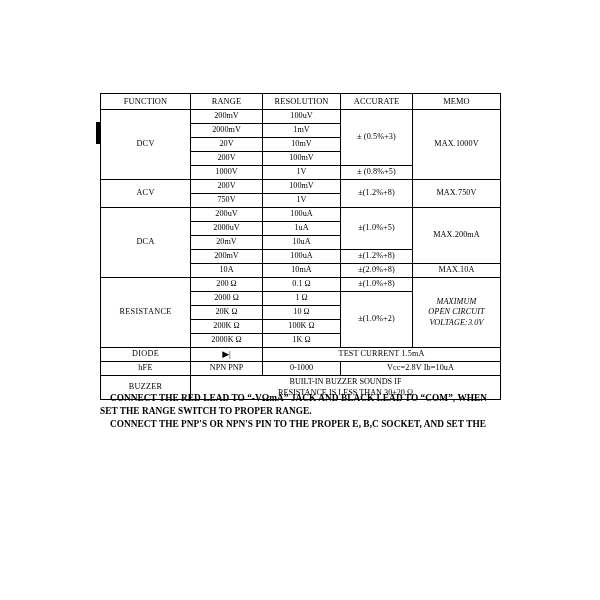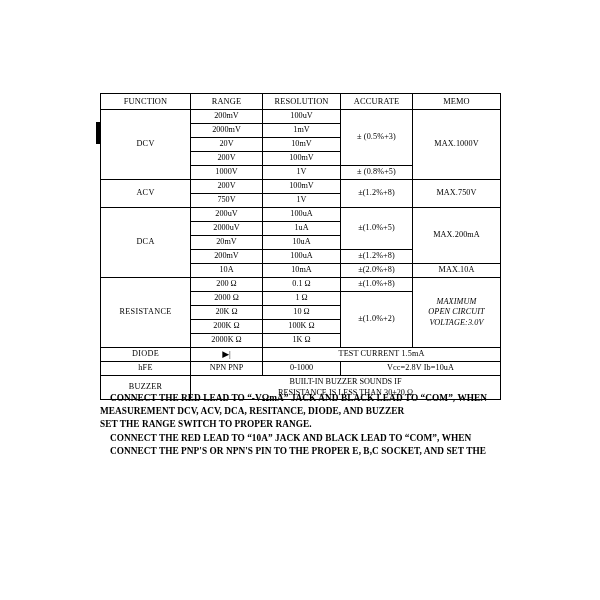--- a/index.html
+++ b/index.html
@@ -243,19 +243,17 @@
           <div>BUILT-IN BUZZER SOUNDS IF</div>
           <div>RESISTANCE IS LESS THAN 30±20 Ω</div>
         </td>
       </tr>
 
     </tbody>
   </table>
 
   <div class="notes">
     <p>CONNECT THE RED LEAD TO “-VΩmA” JACK AND BLACK LEAD TO “COM”, WHEN</p>
-    <p class="no-indent">MEASUREMENT DCV, ACV, DCA, RESITANCE, DIODE, AND  BUZZER</p>
     <p class="no-indent">SET THE RANGE SWITCH TO PROPER RANGE.</p>
-    <p>CONNECT THE RED LEAD TO “10A” JACK AND BLACK LEAD TO “COM”, WHEN</p>
     <p>CONNECT THE PNP'S OR NPN'S PIN TO THE PROPER E, B,C SOCKET, AND SET THE</p>
   </div>
 
 </div>
 
 </body></html>

